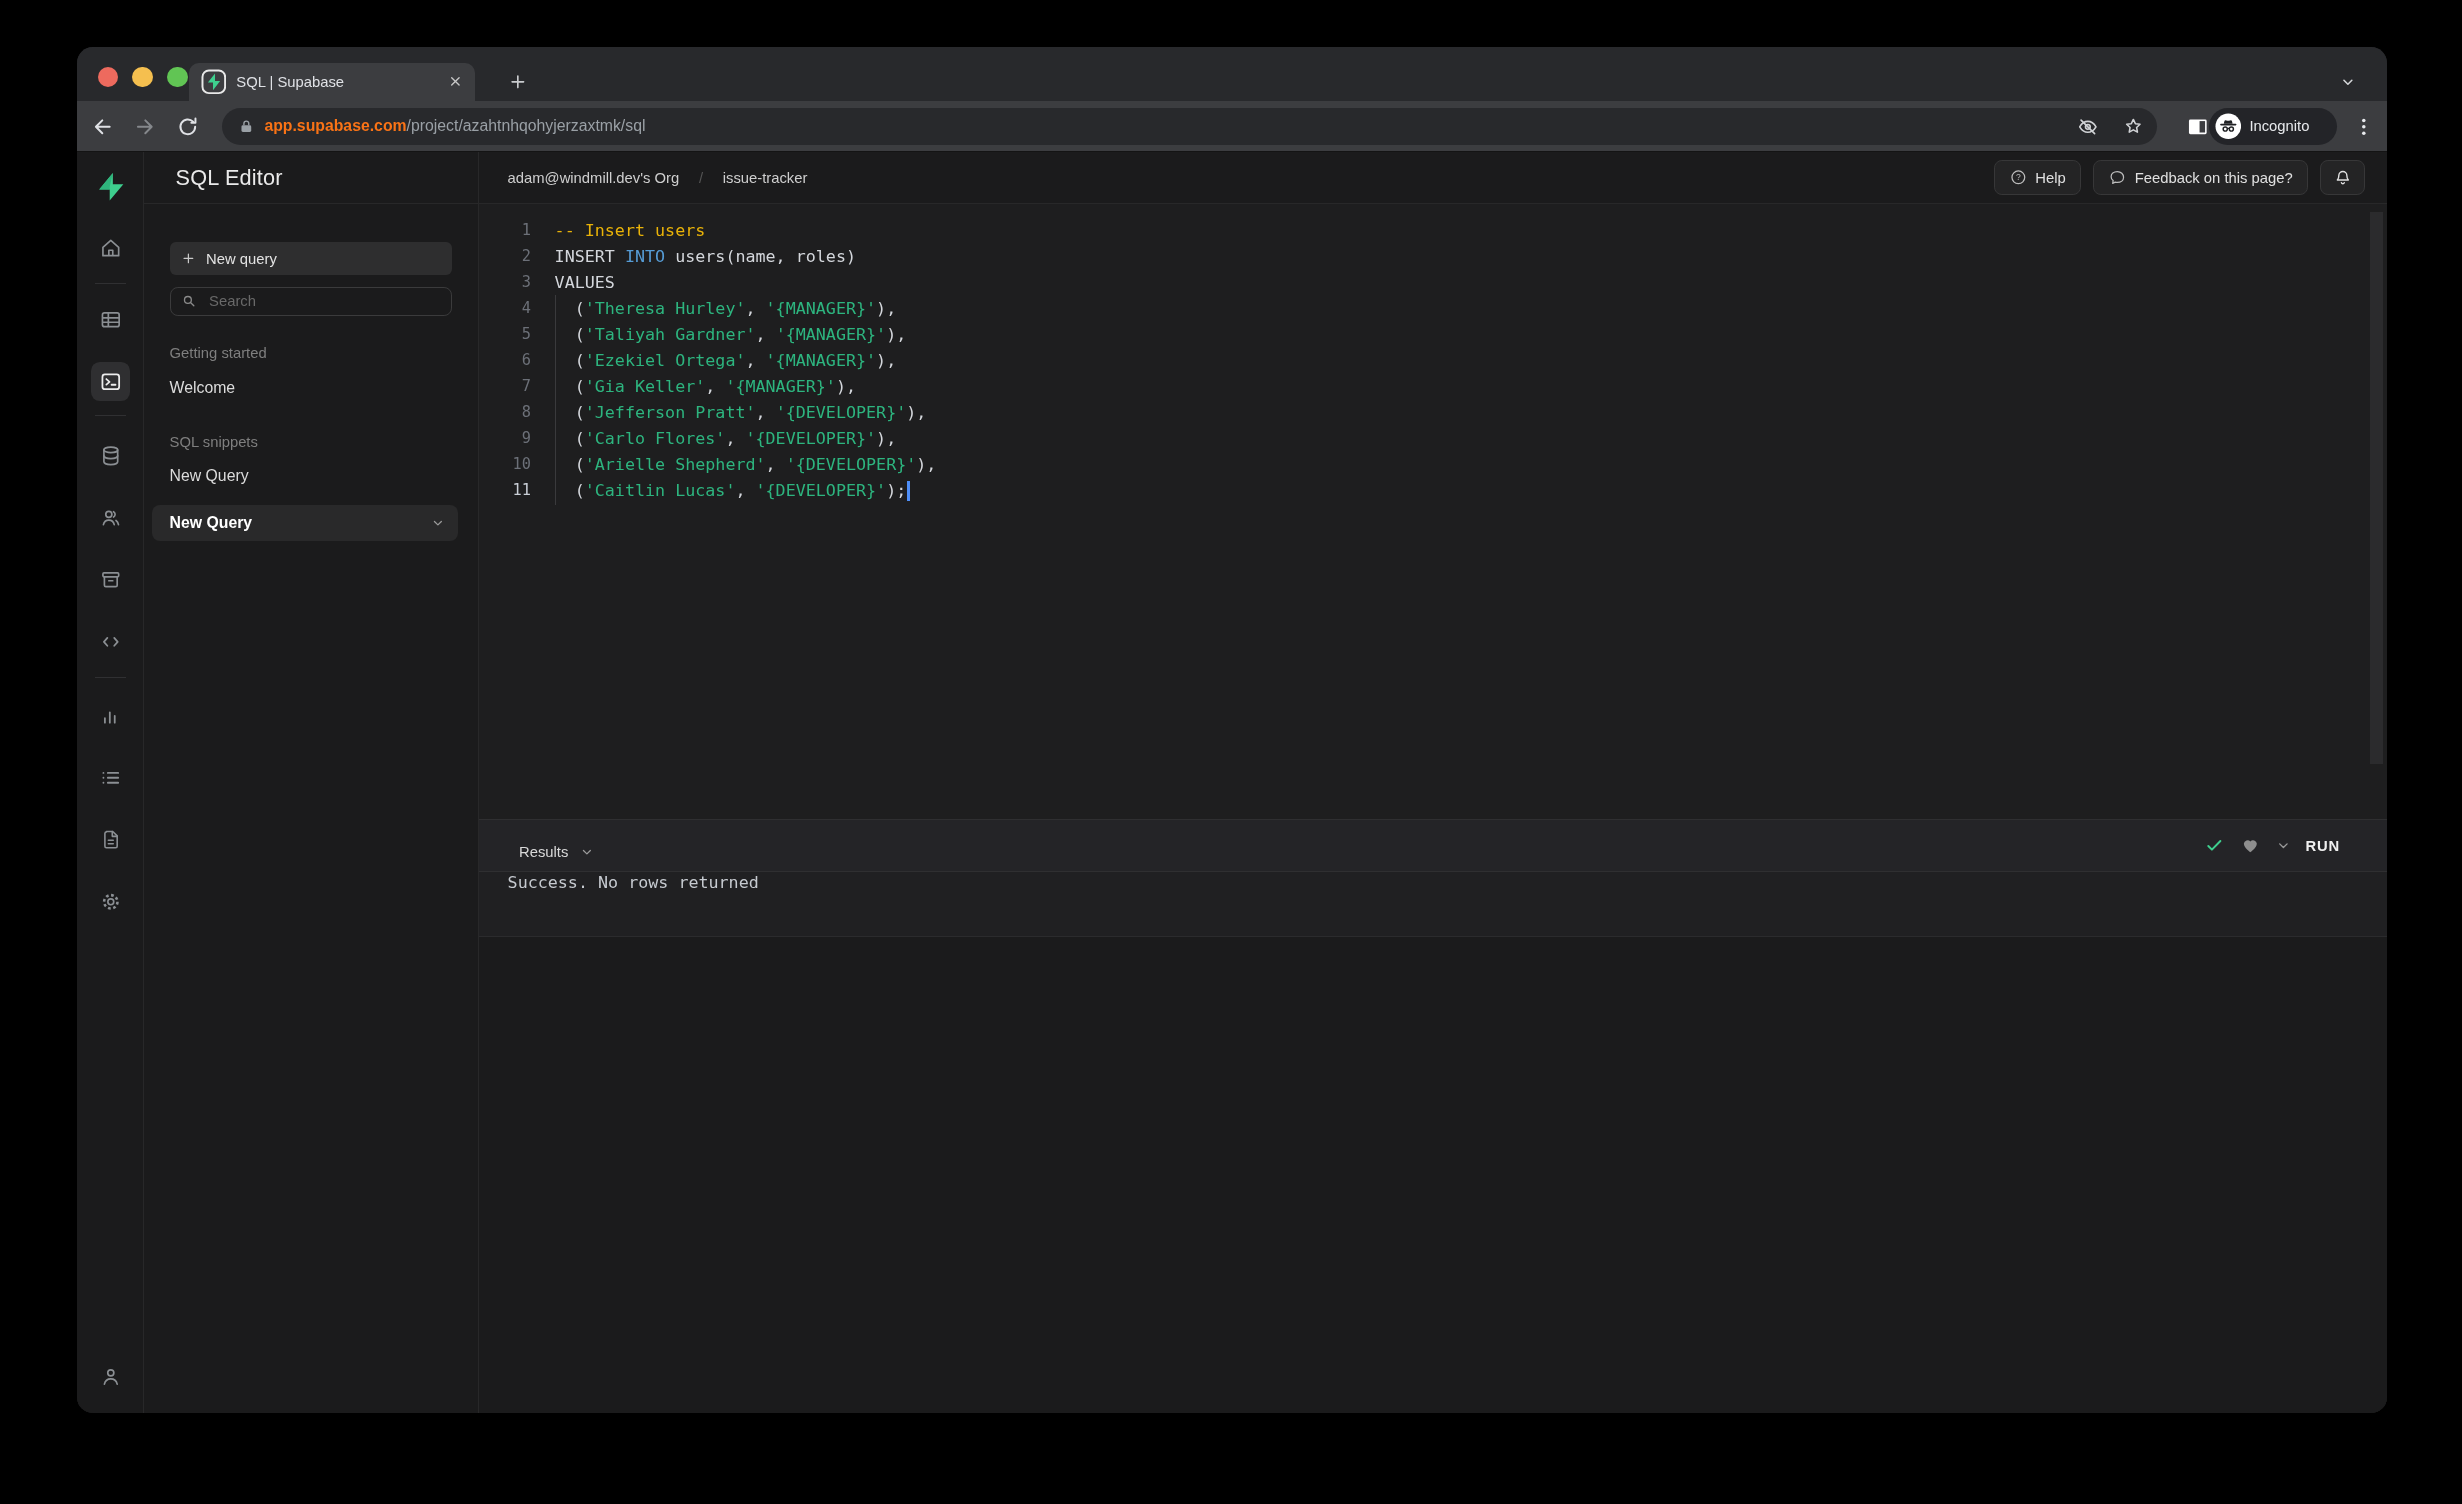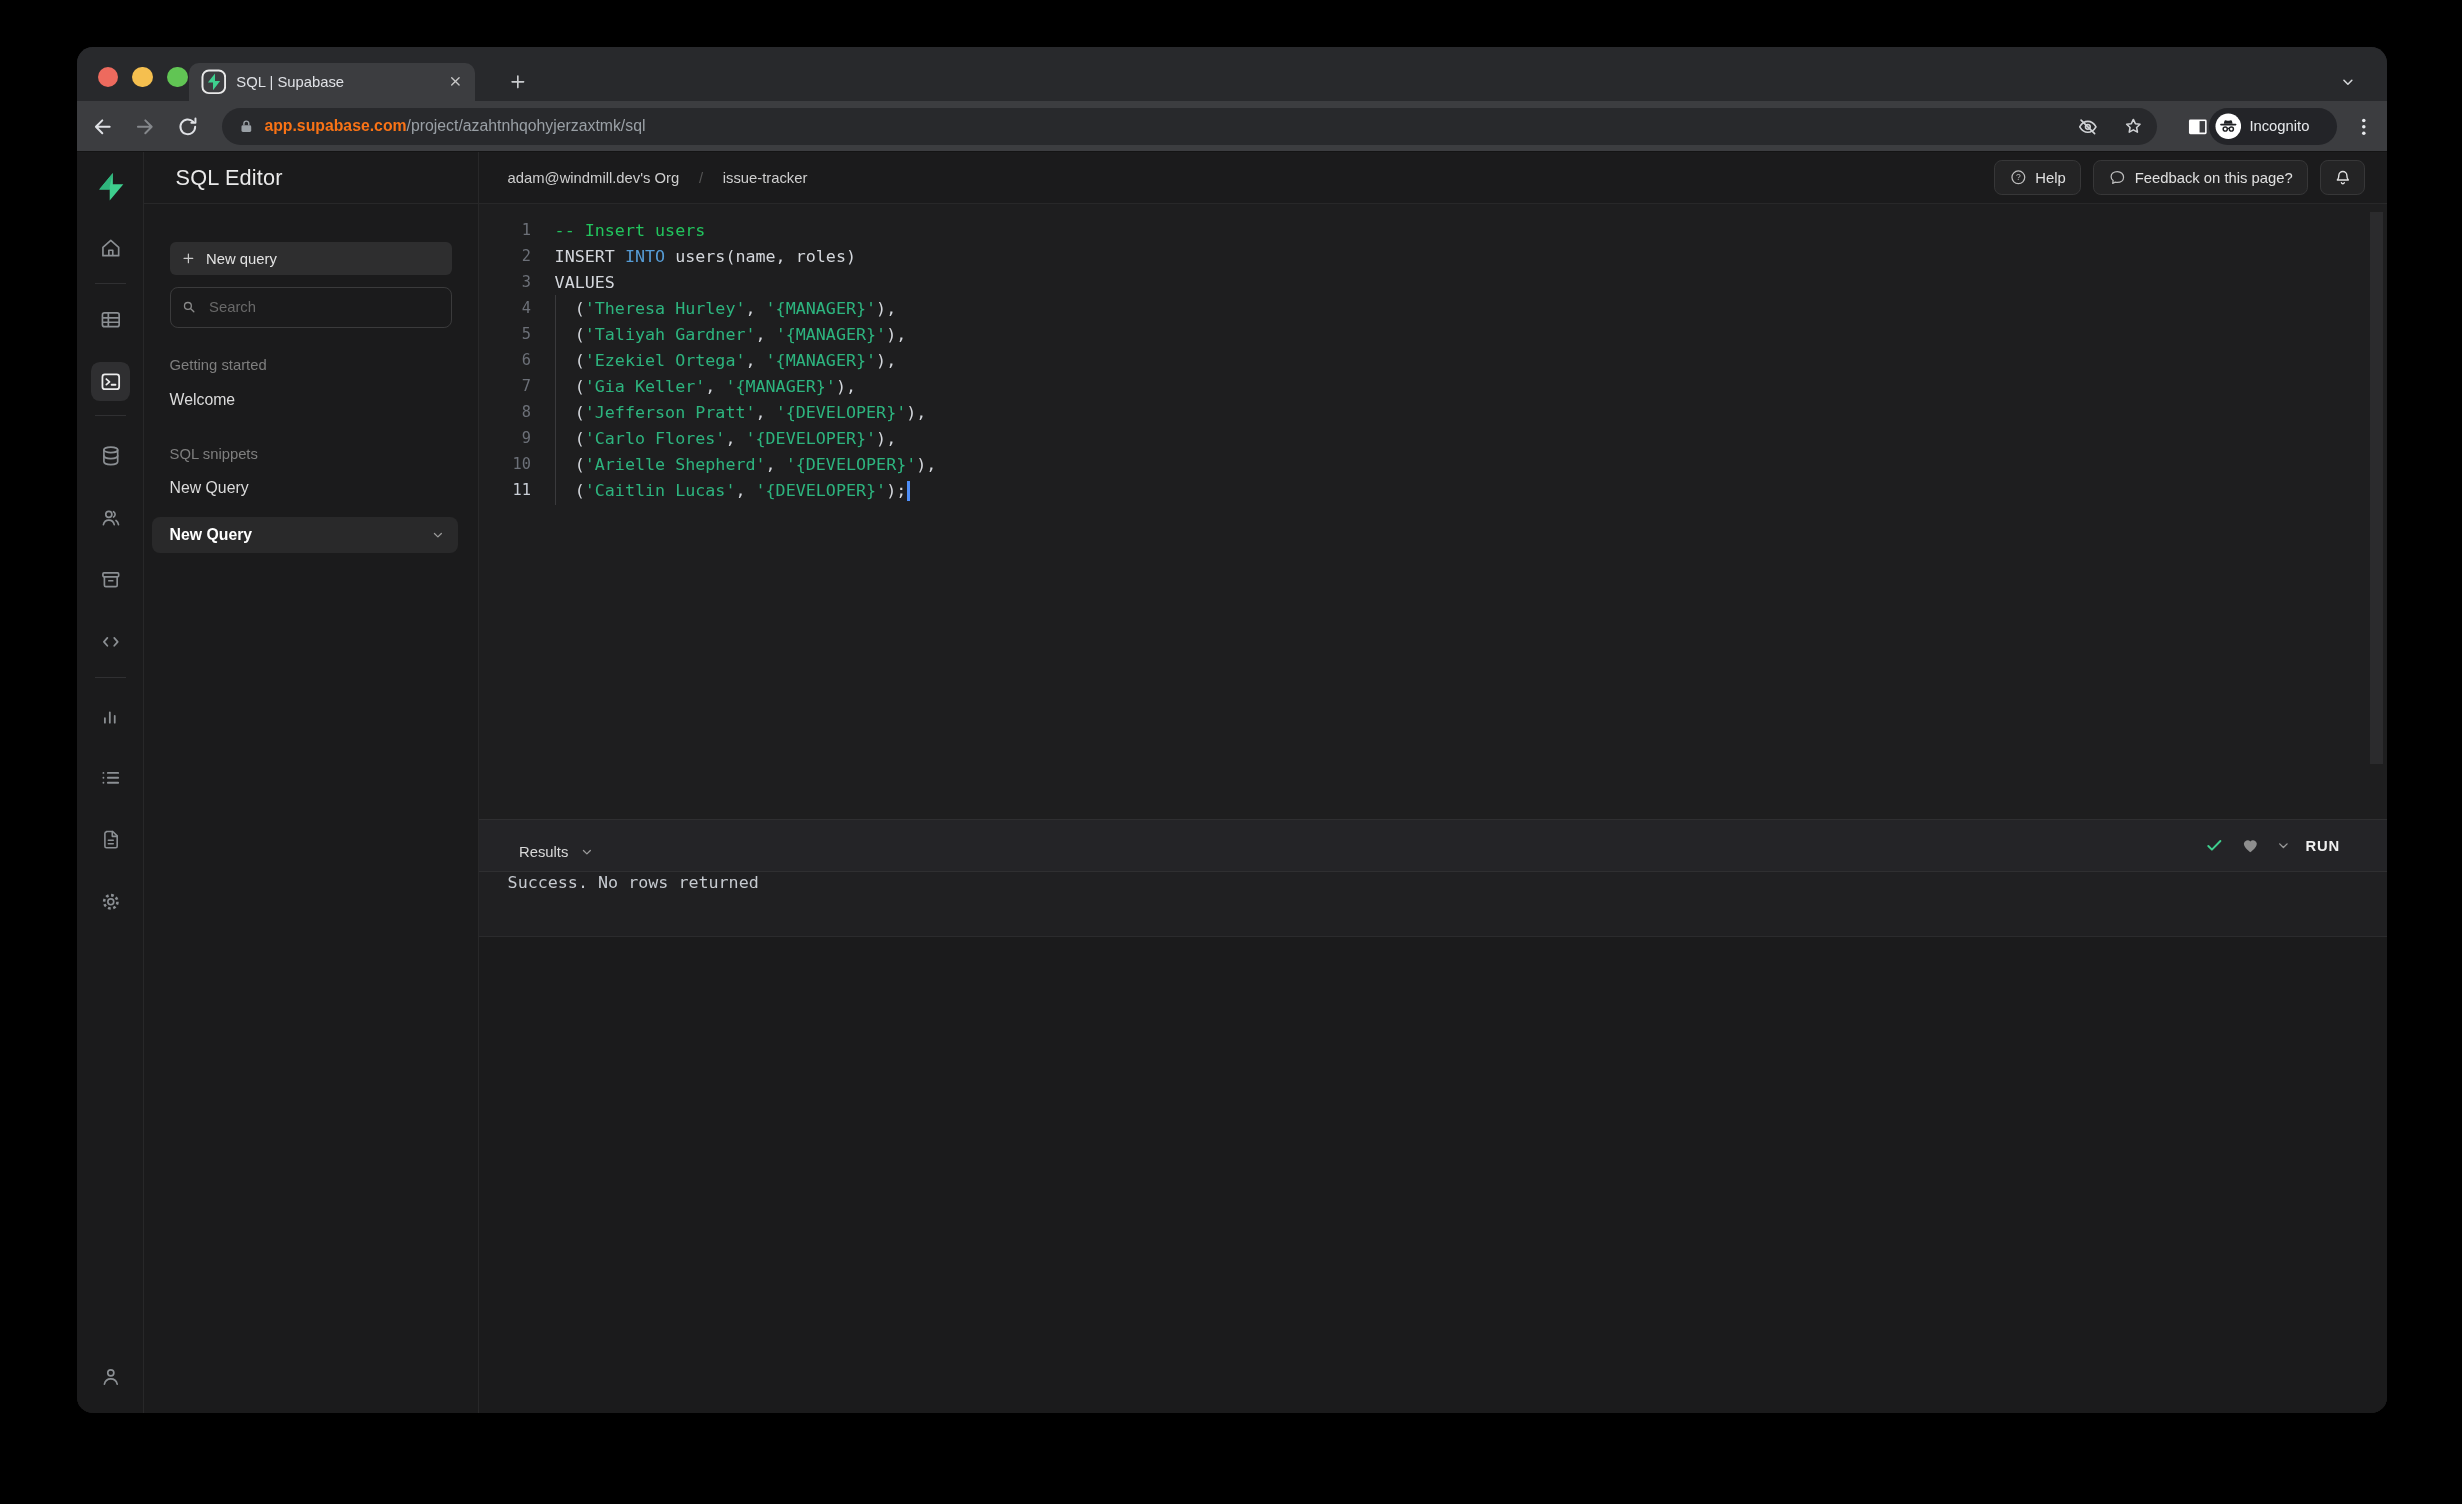--- a/index.html
+++ b/index.html
@@ -43,38 +43,38 @@
   .main-header{border-bottom:1px solid #282829;display:flex;align-items:center;padding:0 21.7px 0 28.6px;box-sizing:border-box;background:#1b1b1c;}
   .crumbs{display:flex;align-items:center;gap:19.7px;flex:1;}
   .crumb{font-size:14.8px;color:#cfcfcf;}
   .crumb-sep{font-size:14.8px;color:#555;}
   .hdr-right{display:flex;align-items:center;gap:12.8px;}
   .pill{height:35px;display:flex;align-items:center;gap:7.9px;padding:0 13.8px;background:#242425;border:1px solid #373738;border-radius:7.9px;color:#e0e0e0;font-size:14.8px;box-sizing:border-box;}
   .pill.icon-only{width:45px;justify-content:center;padding:0;}
 
   .panel-body{border-right:1px solid #282829;background:#1b1b1c;position:relative;}
   .nq-btn{margin:38px 25.6px 0 25.6px;height:33px;background:#2e2e2f;border-radius:5.9px;display:flex;align-items:center;gap:9.9px;padding-left:11.8px;color:#e3e3e3;font-size:14.8px;}
-  .search{margin:11.8px 25.6px 0 25.6px;height:41px;border:1px solid #3b3b3c;border-radius:7.9px;display:flex;align-items:center;gap:9.9px;padding-left:10.8px;box-sizing:border-box;background:transparent;}
+  .search{margin:11.8px 25.6px 0 25.6px;height:29px;border:1px solid #3b3b3c;border-radius:7.9px;display:flex;align-items:center;gap:9.9px;padding-left:10.8px;box-sizing:border-box;background:transparent;}
   .search input{background:transparent;border:none;outline:none;color:#d0d0d0;font-size:14.8px;font-family:"Liberation Sans",sans-serif;width:197px;}
   .search input::placeholder{color:#696969;}
   .sec-label{margin:29.6px 25.6px 0 25.6px;font-size:14.8px;color:#7f7f7f;}
   .sec-item{margin-top:9.9px;height:33px;display:flex;align-items:center;padding-left:25.6px;font-size:15.8px;color:#dcdcdc;}
   .sec-item.selected{margin:11.8px 19.7px 0 7.9px;padding:0 13.8px 0 17.7px;background:#29292a;border-radius:7.9px;height:36px;font-weight:bold;color:#fff;justify-content:space-between;}
 
   
   .main-body{display:flex;flex-direction:column;background:#1b1b1c;min-width:0;}
   .editor{height:615px;background:#1e1e1f;position:relative;padding-top:12.8px;box-sizing:border-box;overflow:hidden;}
   .code-line{display:flex;height:26px;line-height:26px;font-family:"DejaVu Sans Mono",monospace;font-size:16.7px;white-space:pre;}
   .gutter{width:52px;text-align:right;color:#6c7078;font-size:15.3px;flex:none;}
   .lct{margin-left:23.6px;}
   .gutter.active{color:#c9ced6;}
   .tk-plain{color:#d4d7dc;}
   .tk-keyword{color:#569cd6;}
   .tk-string{color:#2db57f;}
-  .tk-comment{color:#22c55e;}
+  .tk-comment{color:#eab308;}
   .caret{display:inline-block;width:2.5px;height:19.7px;background:#4e8ef7;vertical-align:middle;margin-left:1px;}
   .indent-guide{position:absolute;left:76px;top:91px;width:1px;height:210px;background:#3a3a3c;}
   .scroll-thumb{position:absolute;right:3.9px;top:7.9px;width:12.8px;height:552px;background:#2b2b2d;}
 
   .results-bar{height:53px;background:#242427;border-top:1px solid #2f2f31;border-bottom:1px solid #2f2f31;display:flex;align-items:center;padding:0 47px 0 40px;box-sizing:border-box;}
   .results-left{display:flex;align-items:center;gap:11.8px;flex:1;margin-top:12px;}
   .results-label{font-size:14.8px;color:#d9d9d9;}
   .results-right{display:flex;align-items:center;gap:15px;}
   .run-btn{font-size:14.8px;font-weight:bold;letter-spacing:0.8px;color:#f0f0f0;}
   .success-row{height:65px;background:#202022;border-bottom:1px solid #2b2b2d;display:flex;padding-left:28.6px;box-sizing:border-box;}

